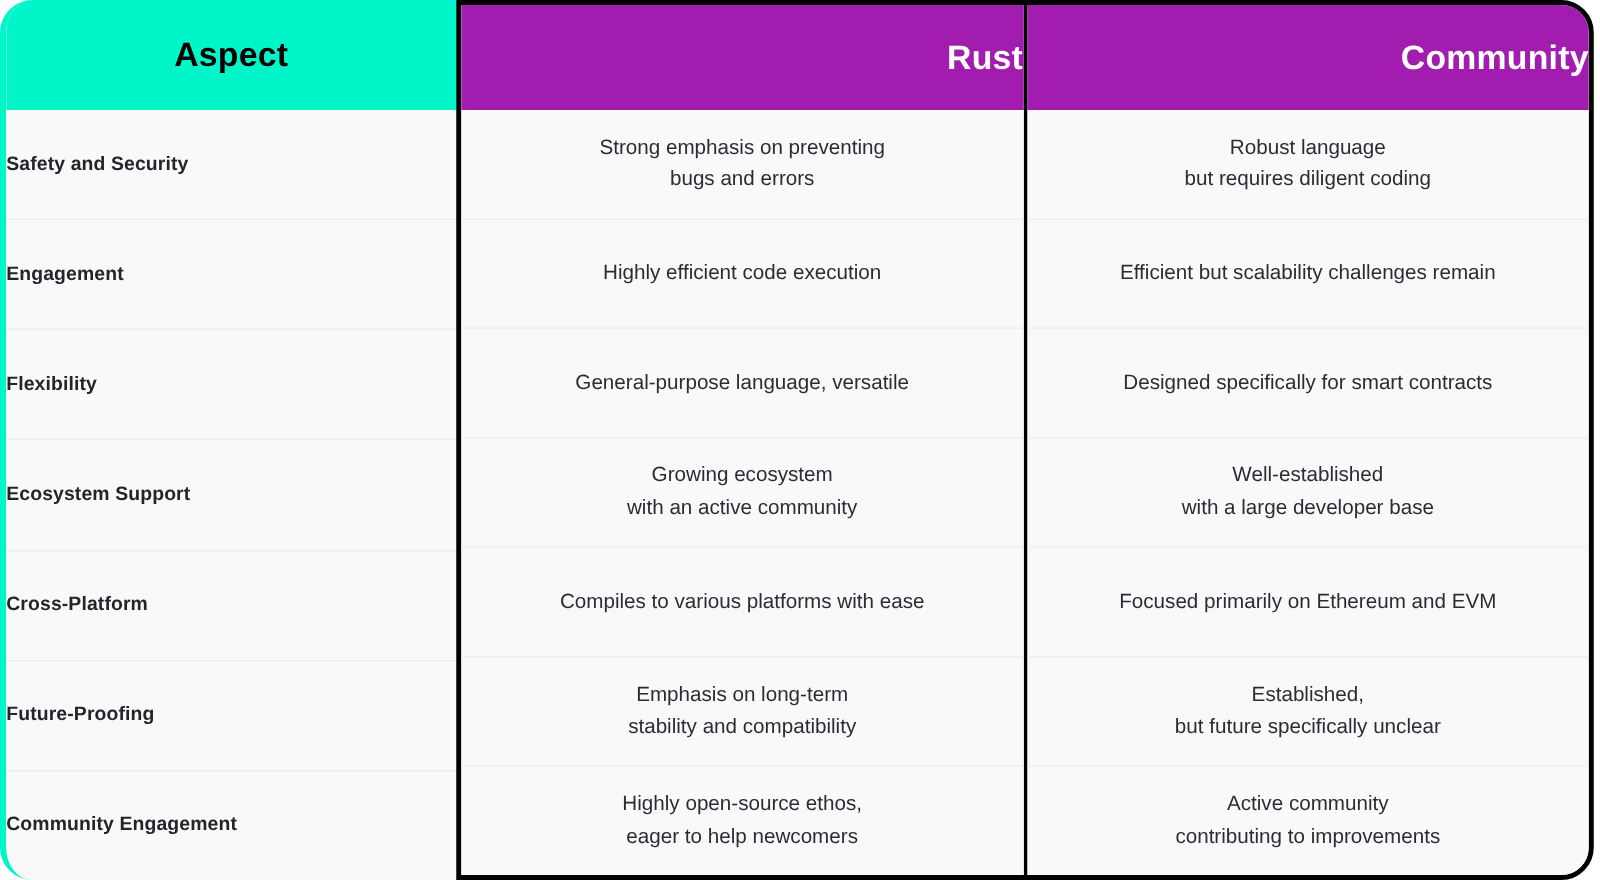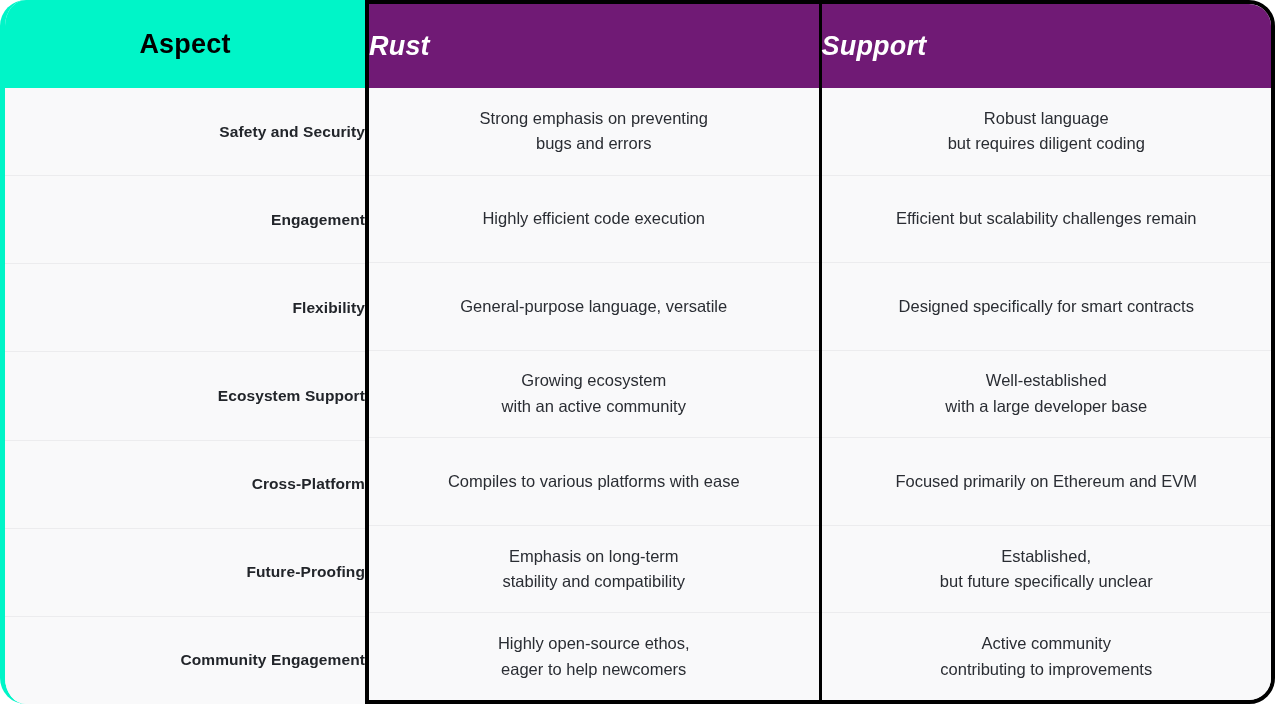--- a/index.html
+++ b/index.html
@@ -37,21 +37,21 @@
   .aspect-head .htxt{
     font-size:27px;font-weight:bold;color:#000000;
     letter-spacing:.2px;
   }
   .aspect-body{
     height:616px;
     display:flex;flex-direction:column;
   }
   .aspect-cell{
     flex:1 1 0;
-    display:flex;align-items:center;justify-content:flex-end;
+    display:flex;align-items:center;justify-content:flex-start;
     border-top:1px solid var(--divider);
     box-sizing:border-box;
     background:var(--cellbg);
   }
   .aspect-cell:first-child{border-top:none;}
   .aspect-cell .atxt{
     font-size:15.5px;font-weight:bold;color:#22252a;
     text-align:center;letter-spacing:.1px;
   }
 
@@ -71,25 +71,24 @@
   .data-col{
     flex:1 1 0;
     display:flex;flex-direction:column;
     min-width:0;
     box-sizing:border-box;
   }
   .data-col.second{border-right:3px solid #000000;}
 
   .data-head{
     height:84px;
-    background:#701a75;
-    display:flex;align-items:center;justify-content:flex-start;
+    background:#a21caf;
+    display:flex;align-items:center;justify-content:flex-end;
     box-sizing:border-box;
     flex:0 0 84px;
-    font-style:italic;
   }
   .data-head .htxt{
     font-size:27px;font-weight:bold;color:#ffffff;
     letter-spacing:.2px;
   }
   .data-body{
     flex:1 1 auto;
     display:flex;flex-direction:column;
   }
   .data-cell{
@@ -177,21 +176,21 @@
         </div>
         <div class="data-cell">
           <span class="dtxt">Highly open-source ethos,
 eager to help newcomers</span>
         </div>
       </div>
     </div>
 
     <div class="data-col third">
       <div class="data-head">
-        <span class="htxt">Support</span>
+        <span class="htxt">Community</span>
       </div>
       <div class="data-body">
         <div class="data-cell">
           <span class="dtxt">Robust language
 but requires diligent coding</span>
         </div>
         <div class="data-cell">
           <span class="dtxt">Efficient but scalability challenges remain</span>
         </div>
         <div class="data-cell">

